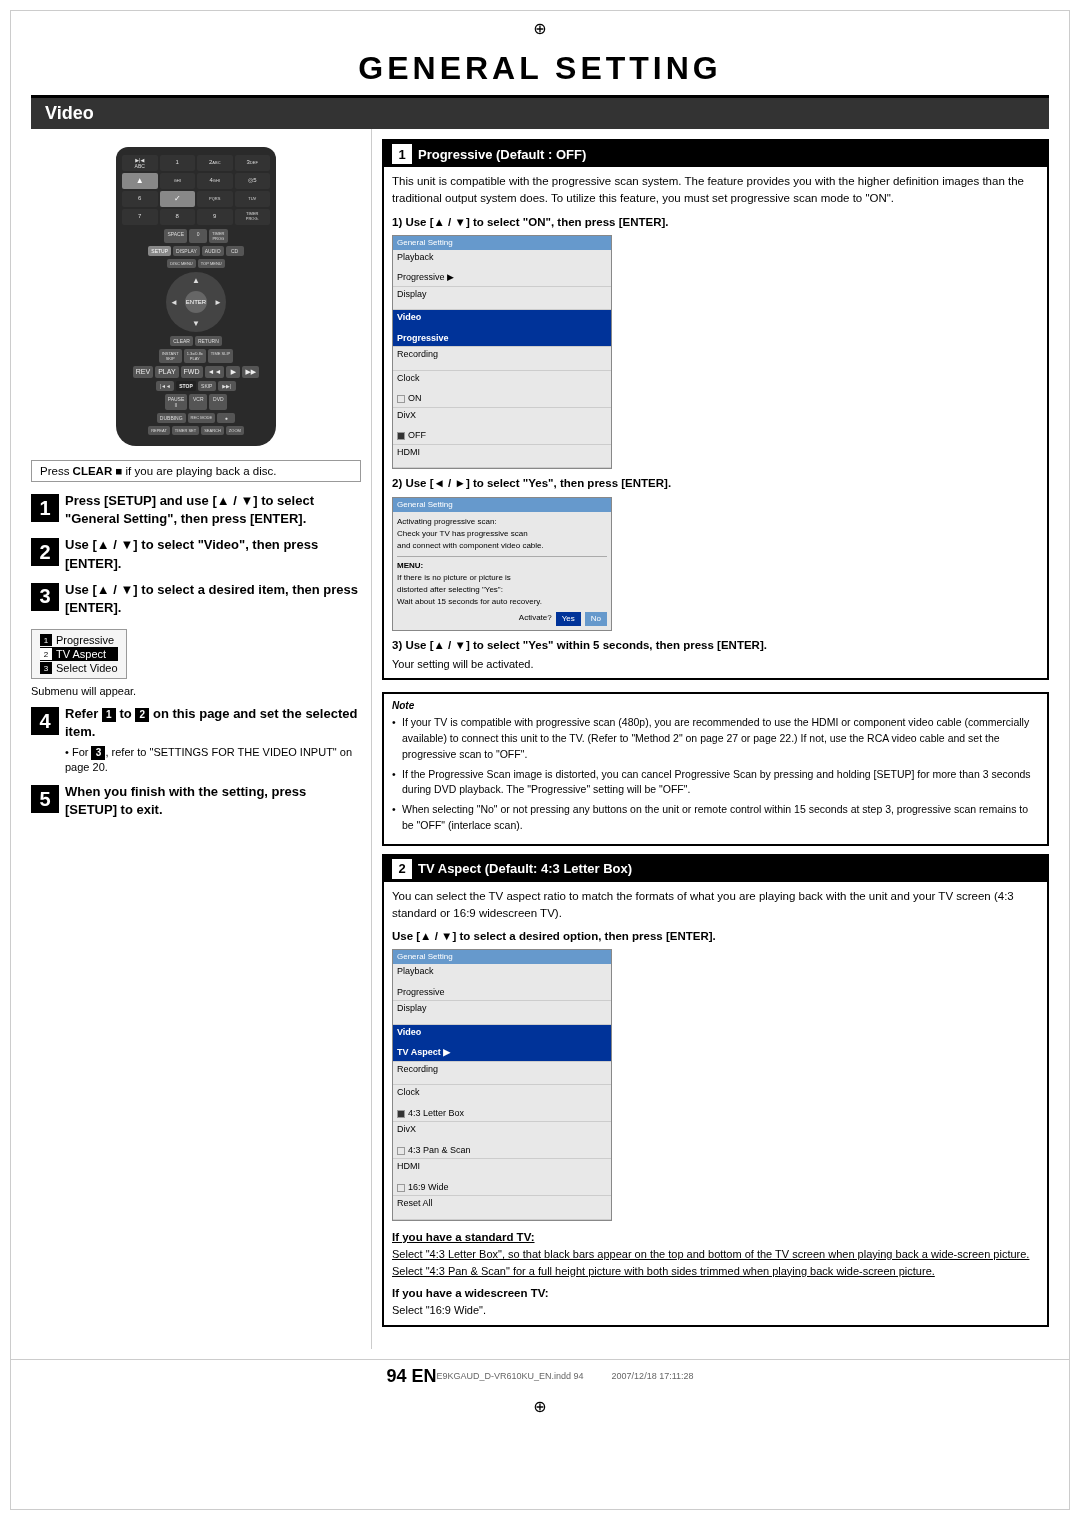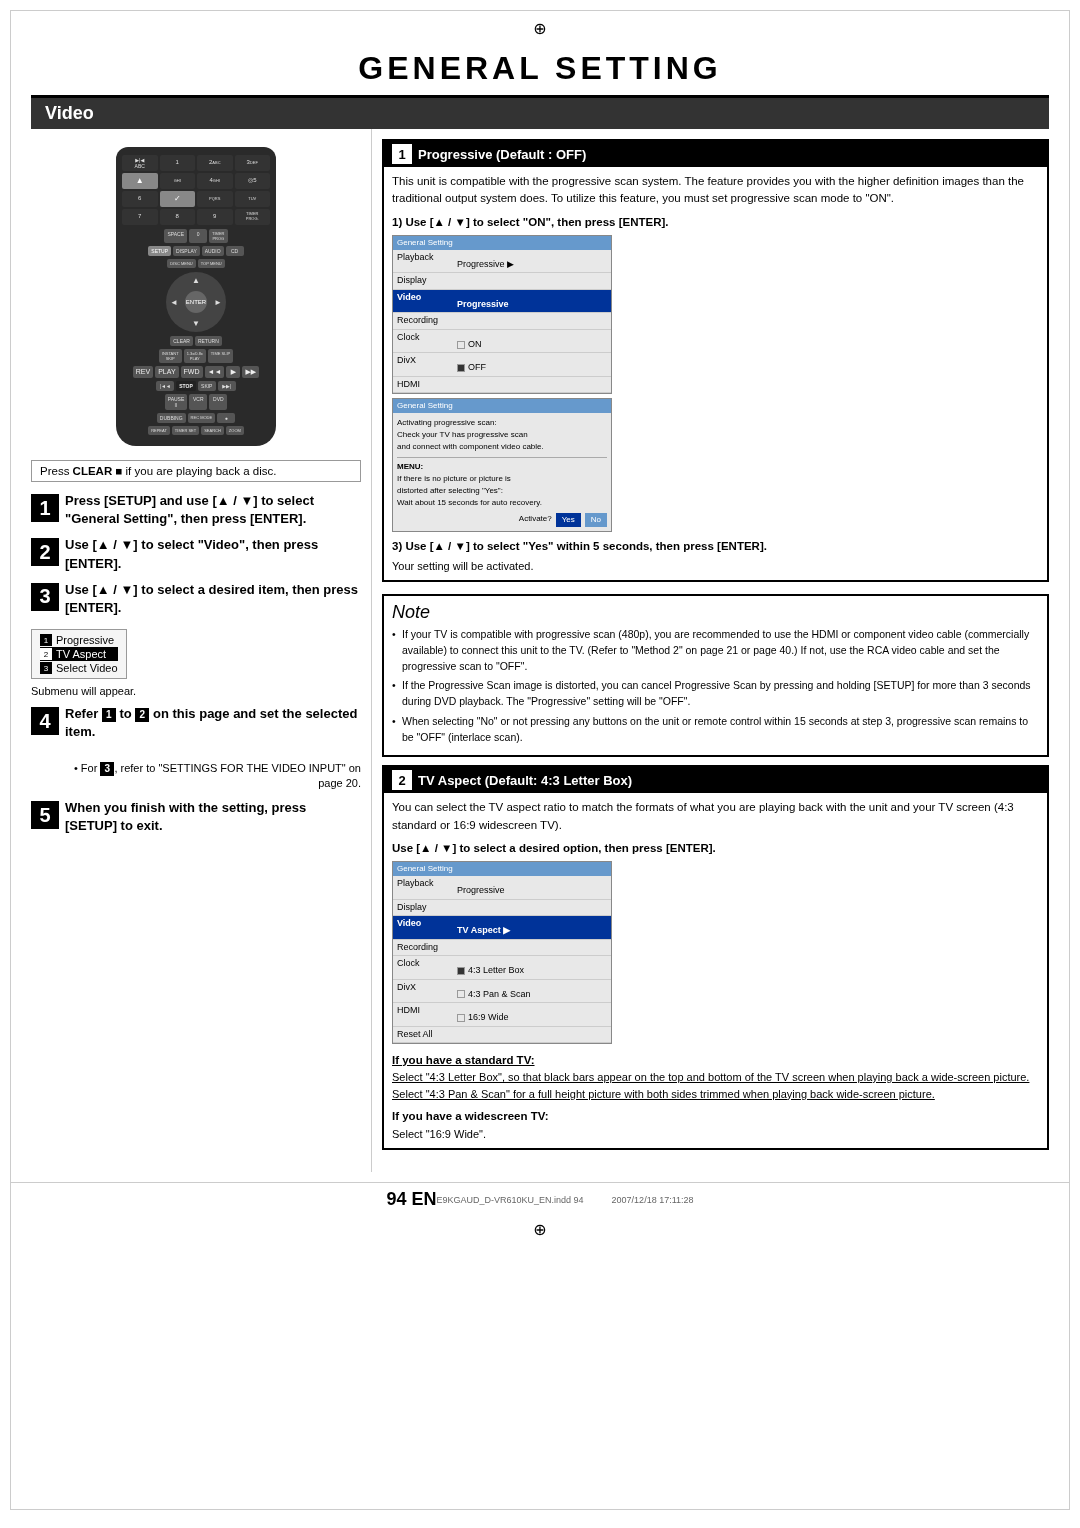--- a/index.html
+++ b/index.html
@@ -267,20 +267,21 @@
     .gs-dialog-title {
       background: #6699cc;
       color: #fff;
       padding: 1px 4px;
       font-size: 8px;
     }
     .gs-dialog-row {
       display: flex;
       padding: 1px 4px;
       border-bottom: 1px solid #ccc;
+      flex-direction: column;
     }
     .gs-dialog-row.highlight { background: #003399; color: #fff; }
     .gs-dialog-left { width: 60px; }
     .gs-dialog-right { flex: 1; margin-top: 7px; }
     .gs-option {
       display: flex;
       align-items: center;
       gap: 3px;
     }
     .gs-radio { width: 8px; height: 8px; border: 1px solid #999; display: inline-block; }
@@ -315,22 +316,22 @@
     }
     .act-btn.selected { background: #003399; }
     
     .note-box {
       border: 2px solid #000;
       margin: 8px 0;
       padding: 6px 8px;
     }
     .note-title {
       font-style: italic;
-      font-size: 18px;
-      font-weight: normal;
+      font-size: 10px;
+      font-weight: bold;
       margin-bottom: 4px;
     }
     .note-item {
       font-size: 10.5px;
       line-height: 1.5;
       margin-bottom: 4px;
       padding-left: 10px;
       position: relative;
     }
     .note-item::before {
@@ -531,21 +532,21 @@
           </div>
         </div>
 
         <div style="font-size:11px; margin: 2px 0 8px;">Submenu will appear.</div>
 
         
         <div class="step-item">
           <div class="step-number">4</div>
           <div class="step-text">
             <b>Refer <span class="inline-num">1</span> to <span class="inline-num">2</span> on this page and set the selected item.</b>
-            <div style="font-size:11px; margin-top:19px;text-align:right;">
+            <div style="font-size:11px; margin-top:3px;">
               • For <span class="inline-num">3</span>, refer to "SETTINGS FOR THE VIDEO INPUT" on page 20.
             </div>
           </div>
         </div>
 
         
         <div class="step-item">
           <div class="step-number">5</div>
           <div class="step-text">
             <b>When you finish with the setting, press [SETUP] to exit.</b>
@@ -600,20 +601,21 @@
                   <span class="gs-radio checked"></span> OFF
                 </div>
               </div>
             </div>
             <div class="gs-dialog-row">
               <div class="gs-dialog-left">HDMI</div>
               <div class="gs-dialog-right"></div>
             </div>
           </div>
 
+          <div class="sub-step">2) Use [◄ / ►] to select "Yes", then press [ENTER].</div>
 
           <div class="activate-dialog">
             <div class="activate-dialog-title">General Setting</div>
             <div style="margin-bottom:4px;">
               Activating progressive scan:<br>
               Check your TV has progressive scan<br>
               and connect with component video cable.
             </div>
             <div style="border-top:1px solid #aaa; padding-top:3px;">
               <div style="font-weight:bold;">MENU:</div>
@@ -628,21 +630,21 @@
             </div>
           </div>
 
           <div class="sub-step">3) Use [▲ / ▼] to select "Yes" within 5 seconds, then press [ENTER].</div>
           <div style="font-size:11px;">Your setting will be activated.</div>
         </div>
       </div>
 
       <div class="note-box">
         <div class="note-title"><em>Note</em></div>
-        <div class="note-item">If your TV is compatible with progressive scan (480p), you are recommended to use the HDMI or component video cable (commercially available) to connect this unit to the TV. (Refer to "Method 2" on page 21 or page 40.) If not, use the RCA video cable and set the progressive scan to "OFF".</div>
+        <div class="note-item">If your TV is compatible with progressive scan (480p), you are recommended to use the HDMI or component video cable (commercially available) to connect this unit to the TV. (Refer to "Method 2" on page 27 or page 22.) If not, use the RCA video cable and set the progressive scan to "OFF".</div>
         <div class="note-item">If the Progressive Scan image is distorted, you can cancel Progressive Scan by pressing and holding [SETUP] for more than 3 seconds during DVD playback. The "Progressive" setting will be "OFF".</div>
         <div class="note-item">When selecting "No" or not pressing any buttons on the unit or remote control within 15 seconds at step 3, progressive scan remains to be "OFF" (interlace scan).</div>
       </div>
 
       <div class="num-section">
         <div class="num-section-header">
           <div class="num-badge">2</div>
           <span>TV Aspect (Default: 4:3 Letter Box)</span>
         </div>
         <div class="num-section-body">

